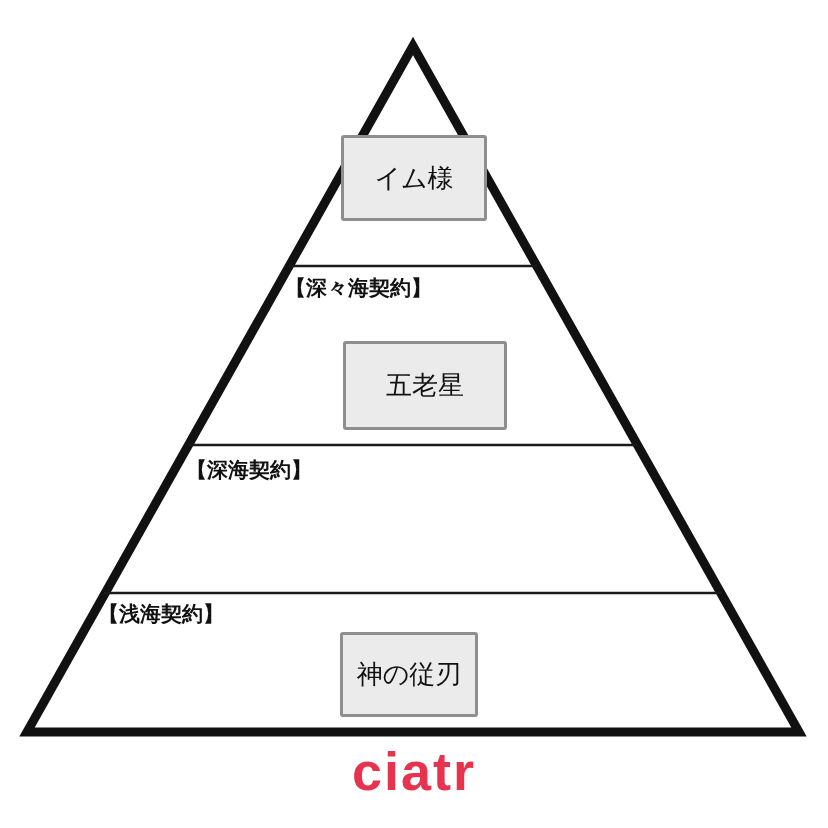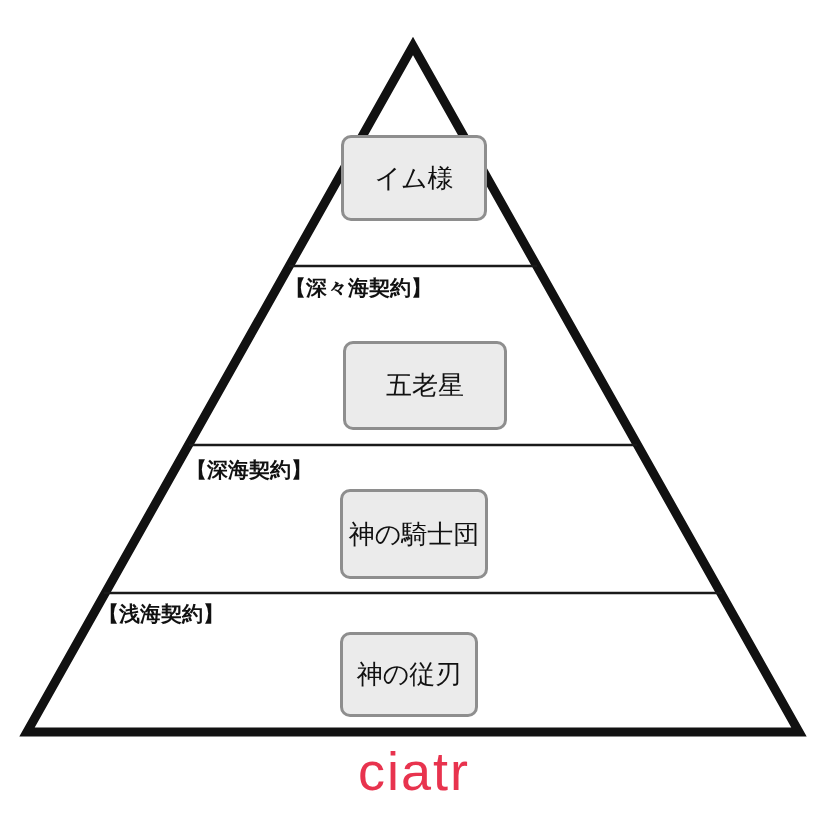--- a/index.html
+++ b/index.html
@@ -14,41 +14,41 @@
   .page-title{
     position:absolute;left:33px;top:12px;
     font-size:30px;font-weight:bold;letter-spacing:2px;
     color:#111;margin:0;
   }
   .pyramid-svg{position:absolute;left:0;top:0;width:828px;height:828px;}
   .node{
     position:absolute;
     background:var(--node-fill,#ebebeb);
     border:3px solid var(--node-border,#8e8e8e);
-    border-radius:10px;
+    border-radius:3px;
     display:flex;align-items:center;justify-content:center;
     font-size:26px;font-weight:500;color:#111;
     box-sizing:border-box;
   }
   .node-imu{left:341px;top:135px;width:146px;height:86px;}
   .node-gorosei{left:343px;top:341px;width:164px;height:89px;}
   .node-kishidan{left:340px;top:489px;width:148px;height:90px;}
   .node-juujin{left:340px;top:632px;width:138px;height:85px;}
   .tier-label{
     position:absolute;
     font-size:21px;font-weight:bold;color:#111;
     white-space:nowrap;
   }
   .tier-label-1{left:285px;top:274px;}
   .tier-label-2{left:186px;top:456px;}
   .tier-label-3{left:98px;top:600px;}
   .brand-logo{
     position:absolute;left:0;right:0;top:740px;
     text-align:center;
-    font-size:54px;font-weight:400;letter-spacing:2px;
+    font-size:54px;font-weight:700;letter-spacing:2px;
     color:var(--logo-color,#e8334e);
   }
 </style>
 </head>
 <body>
 
 <div class="canvas">
 
 
   <svg class="pyramid-svg" viewBox="0 0 828 828" aria-hidden="true">
@@ -59,21 +59,20 @@
   </svg>
 
   <div class="node node-imu">イム様</div>
 
   <div class="tier-label tier-label-1">【深々海契約】</div>
 
   <div class="node node-gorosei">五老星</div>
 
   <div class="tier-label tier-label-2">【深海契約】</div>
 
-  <div class="node node-kishidan">神の騎士団</div>
 
   <div class="tier-label tier-label-3">【浅海契約】</div>
 
   <div class="node node-juujin">神の従刃</div>
 
   <div class="brand-logo">ciatr</div>
 
 </div>
 
 </body></html>

